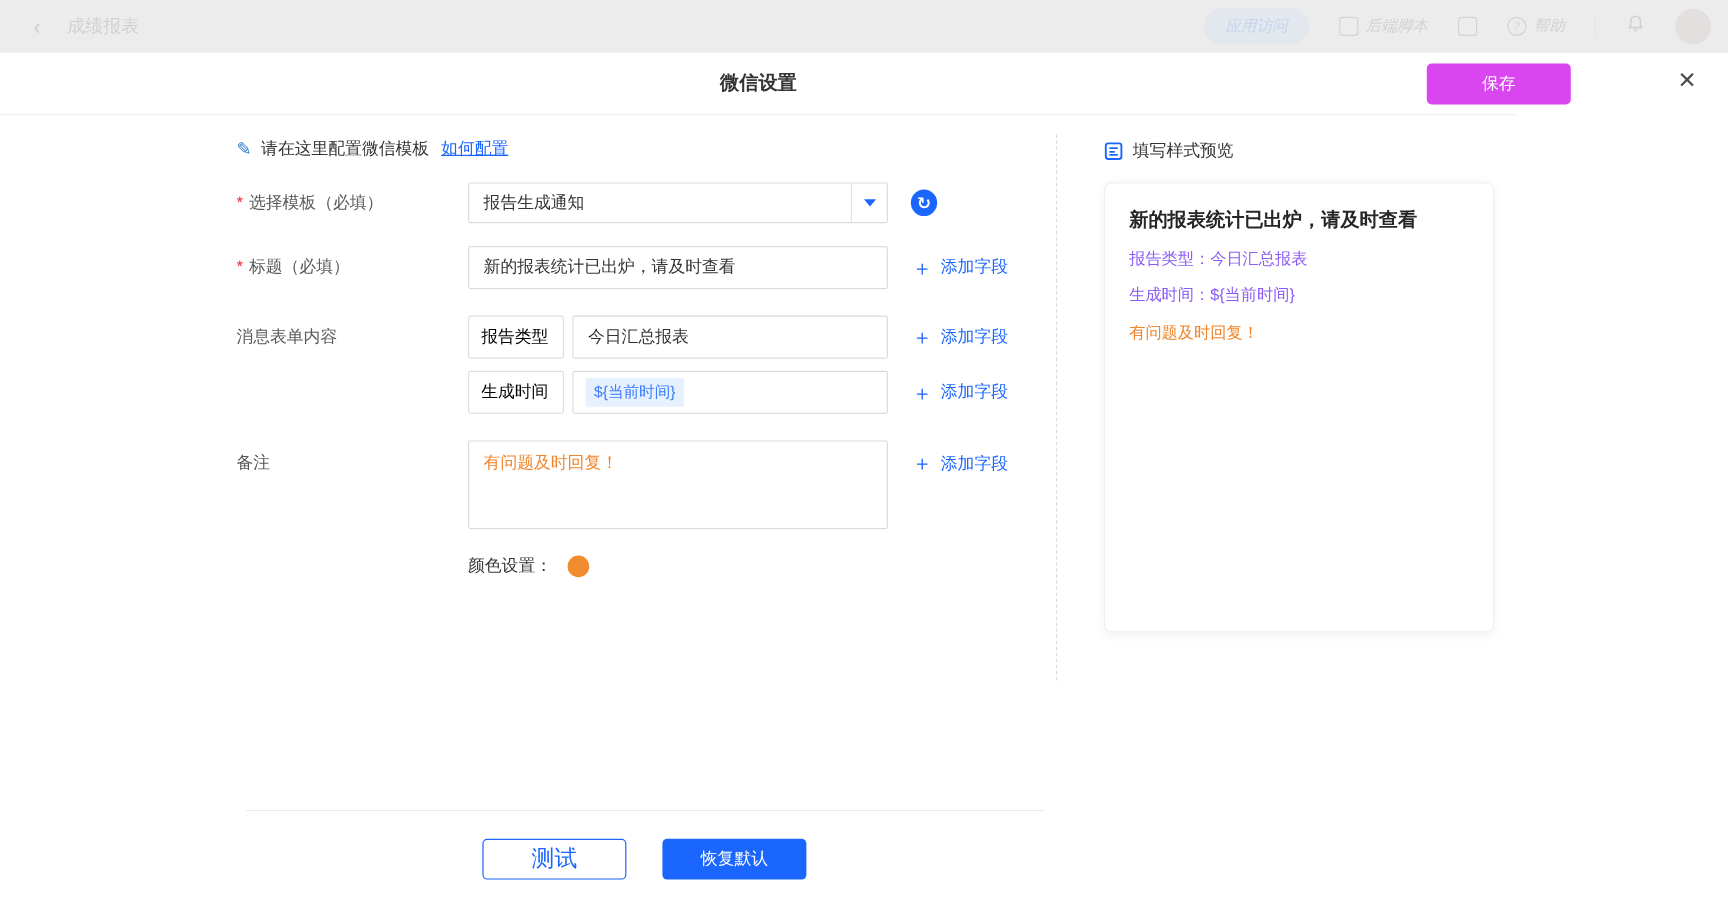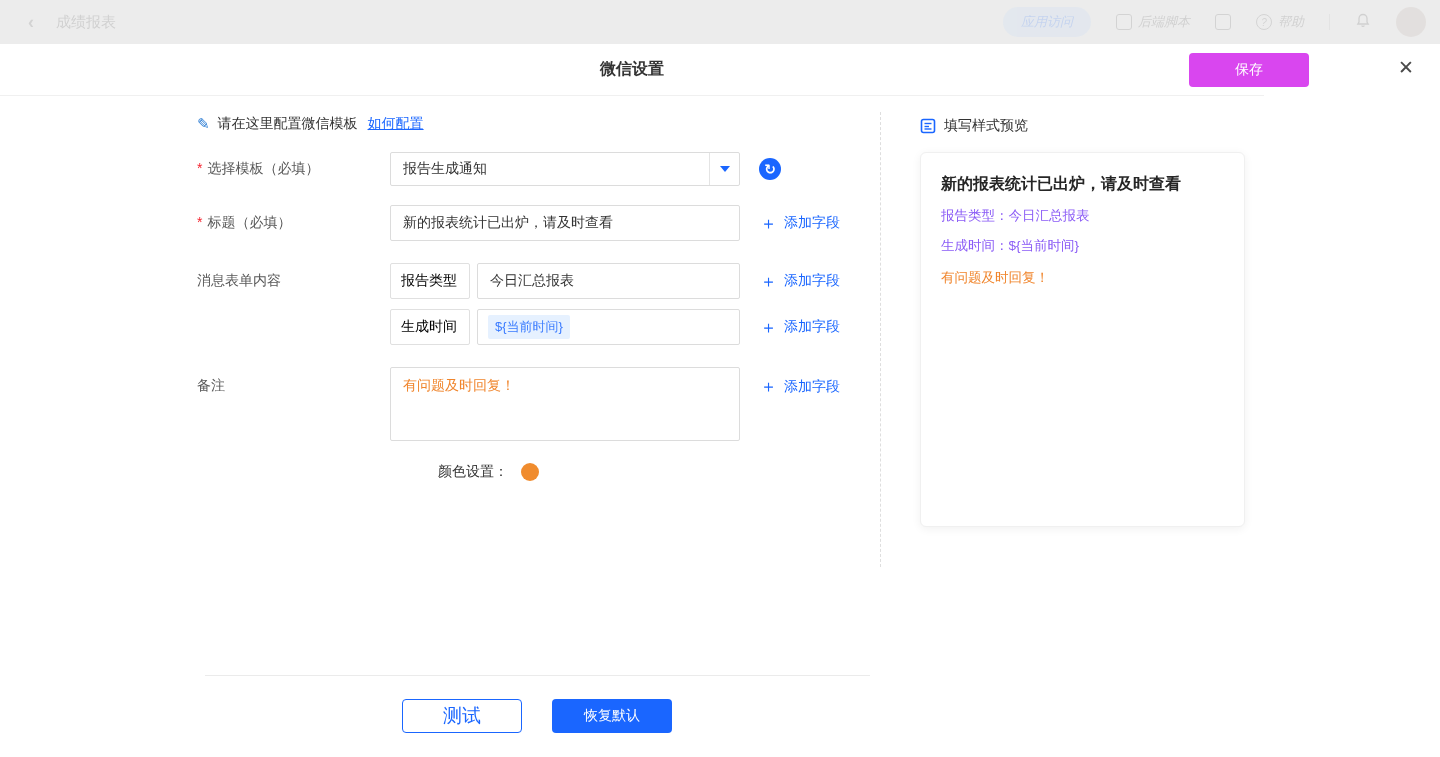--- a/index.html
+++ b/index.html
@@ -73,21 +73,21 @@
     border-radius:2px; cursor:pointer; }
 
   .add-field { display:flex; align-items:center; margin-left:20px; color:#1a66ff;
     font-size:14px; cursor:pointer; white-space:nowrap; }
   .plus-icon { font-size:17px; margin-right:7px; font-weight:400; }
 
   .remark-area { width:350px; height:74px; border:1px solid #dcdcdc; border-radius:2px;
     padding:9px 12px; font-size:14px; color:#f0852c; font-family:inherit; resize:none;
     outline:none; }
 
-  .color-row { position:absolute; left:193px; top:367px; display:flex; align-items:flex-end;margin-left:48px; }
+  .color-row { position:absolute; left:193px; top:367px; display:flex; align-items:flex-end; }
   .color-label { font-size:14px; color:#333; }
   .color-dot { width:18px; height:18px; border-radius:50%; background:#f08c2e; margin-left:13px;
     cursor:pointer; }
 
   .hdivider { position:absolute; left:8px; width:665px; top:579px; height:1px; background:#ebebeb; }
 
   .btn-row { position:absolute; left:205px; top:603px; display:flex; gap:30px; }
   .test-btn { width:120px; height:34px; background:#fff; border:1px solid #1a66ff;
     color:#1a66ff; border-radius:4px; font-size:19px; cursor:pointer; font-family:inherit; }
   .reset-btn { width:120px; height:34px; background:#1a66ff; border:none; color:#fff;

